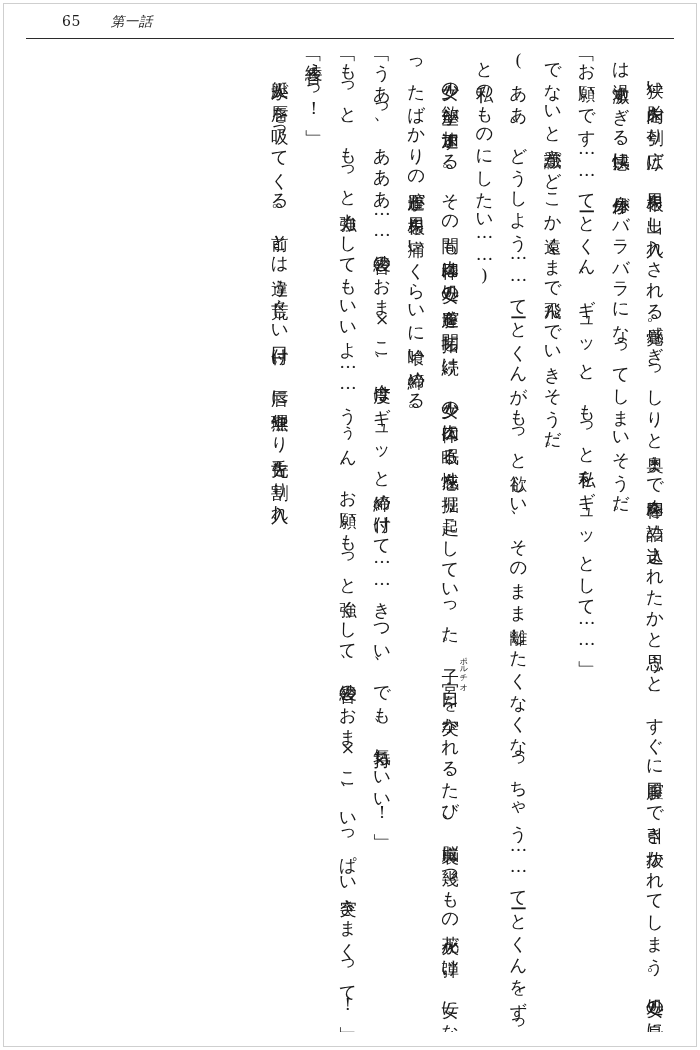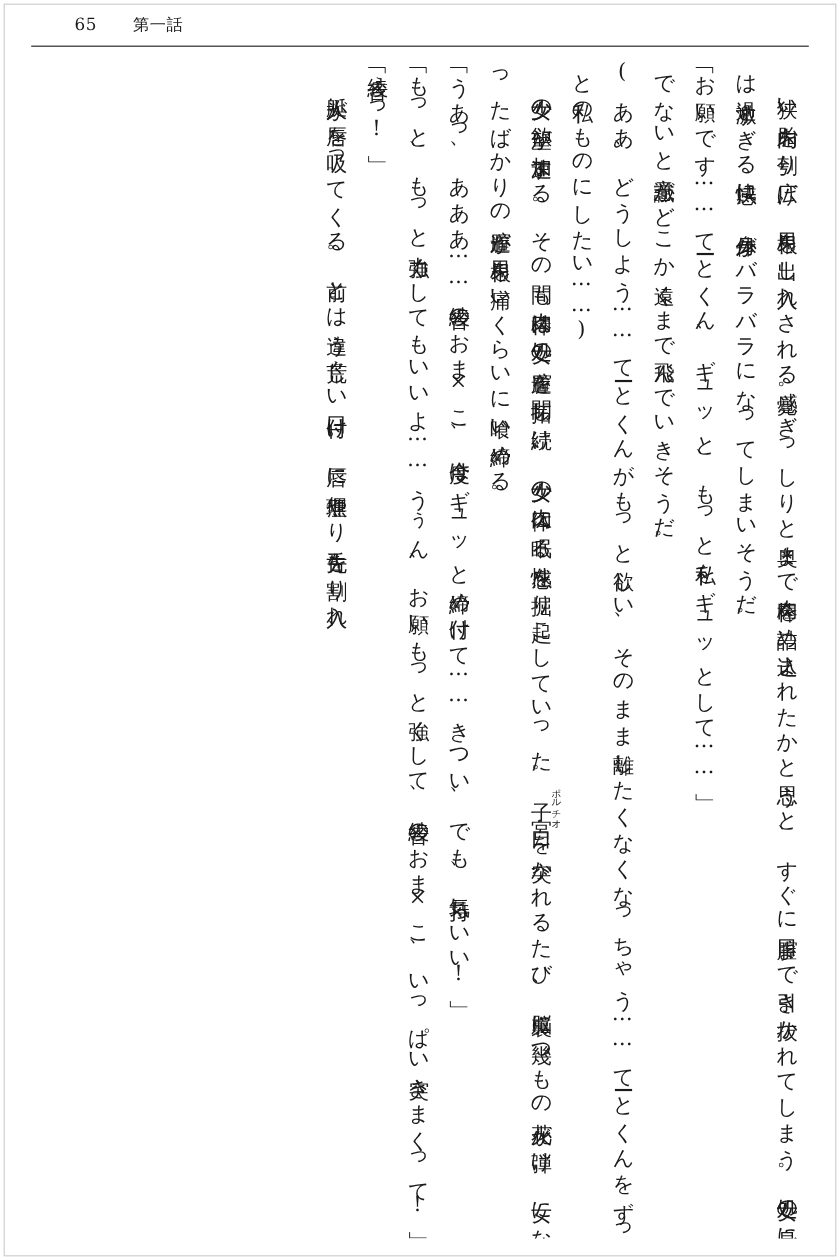--- a/index.html
+++ b/index.html
@@ -48,20 +48,21 @@
     white-space: nowrap;
   }
   #header .page-no {
     font-size: 14px;
     margin-left: 26px;
     margin-right: 12px;
     text-align: center;
   }
   #header .chapter {
     margin-right: 10px;
+    font-style: italic;
   }
   #header .title {
     font-size: 13.5px;
   }
   #header-rule {
     position: absolute;
     left: 26px;
     right: 26px;
     top: 38px;
     border-top: 1px solid #2b2b2b;

